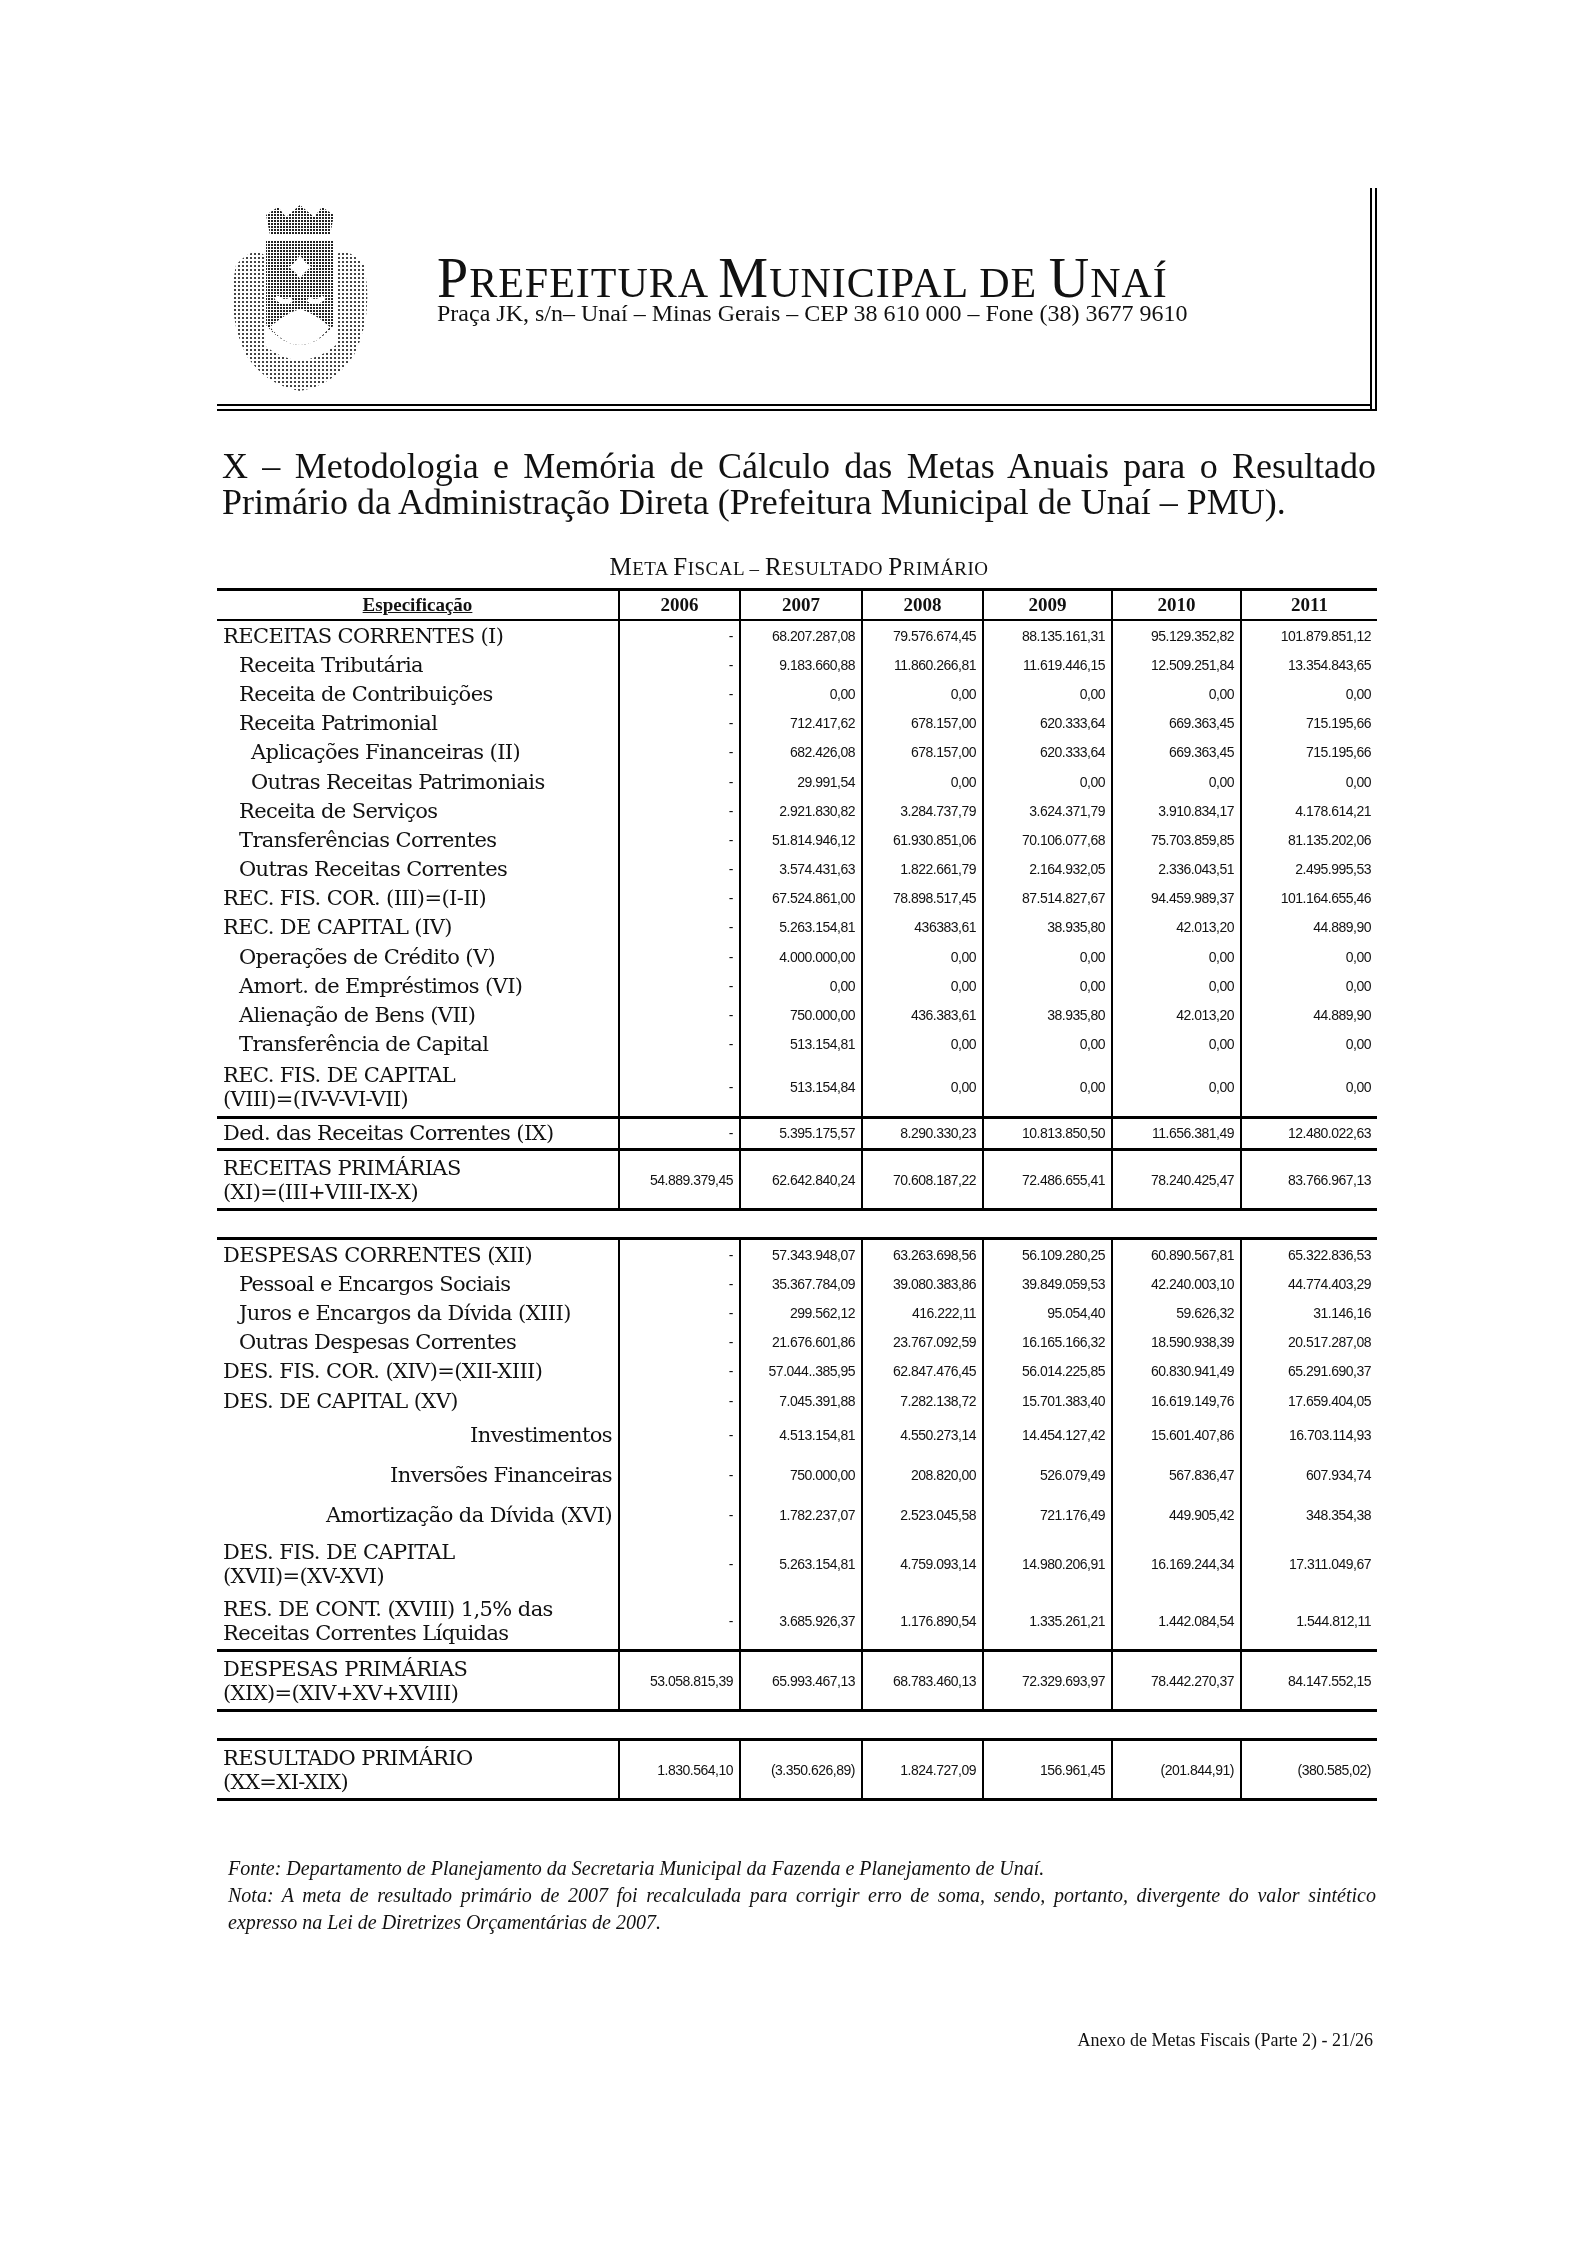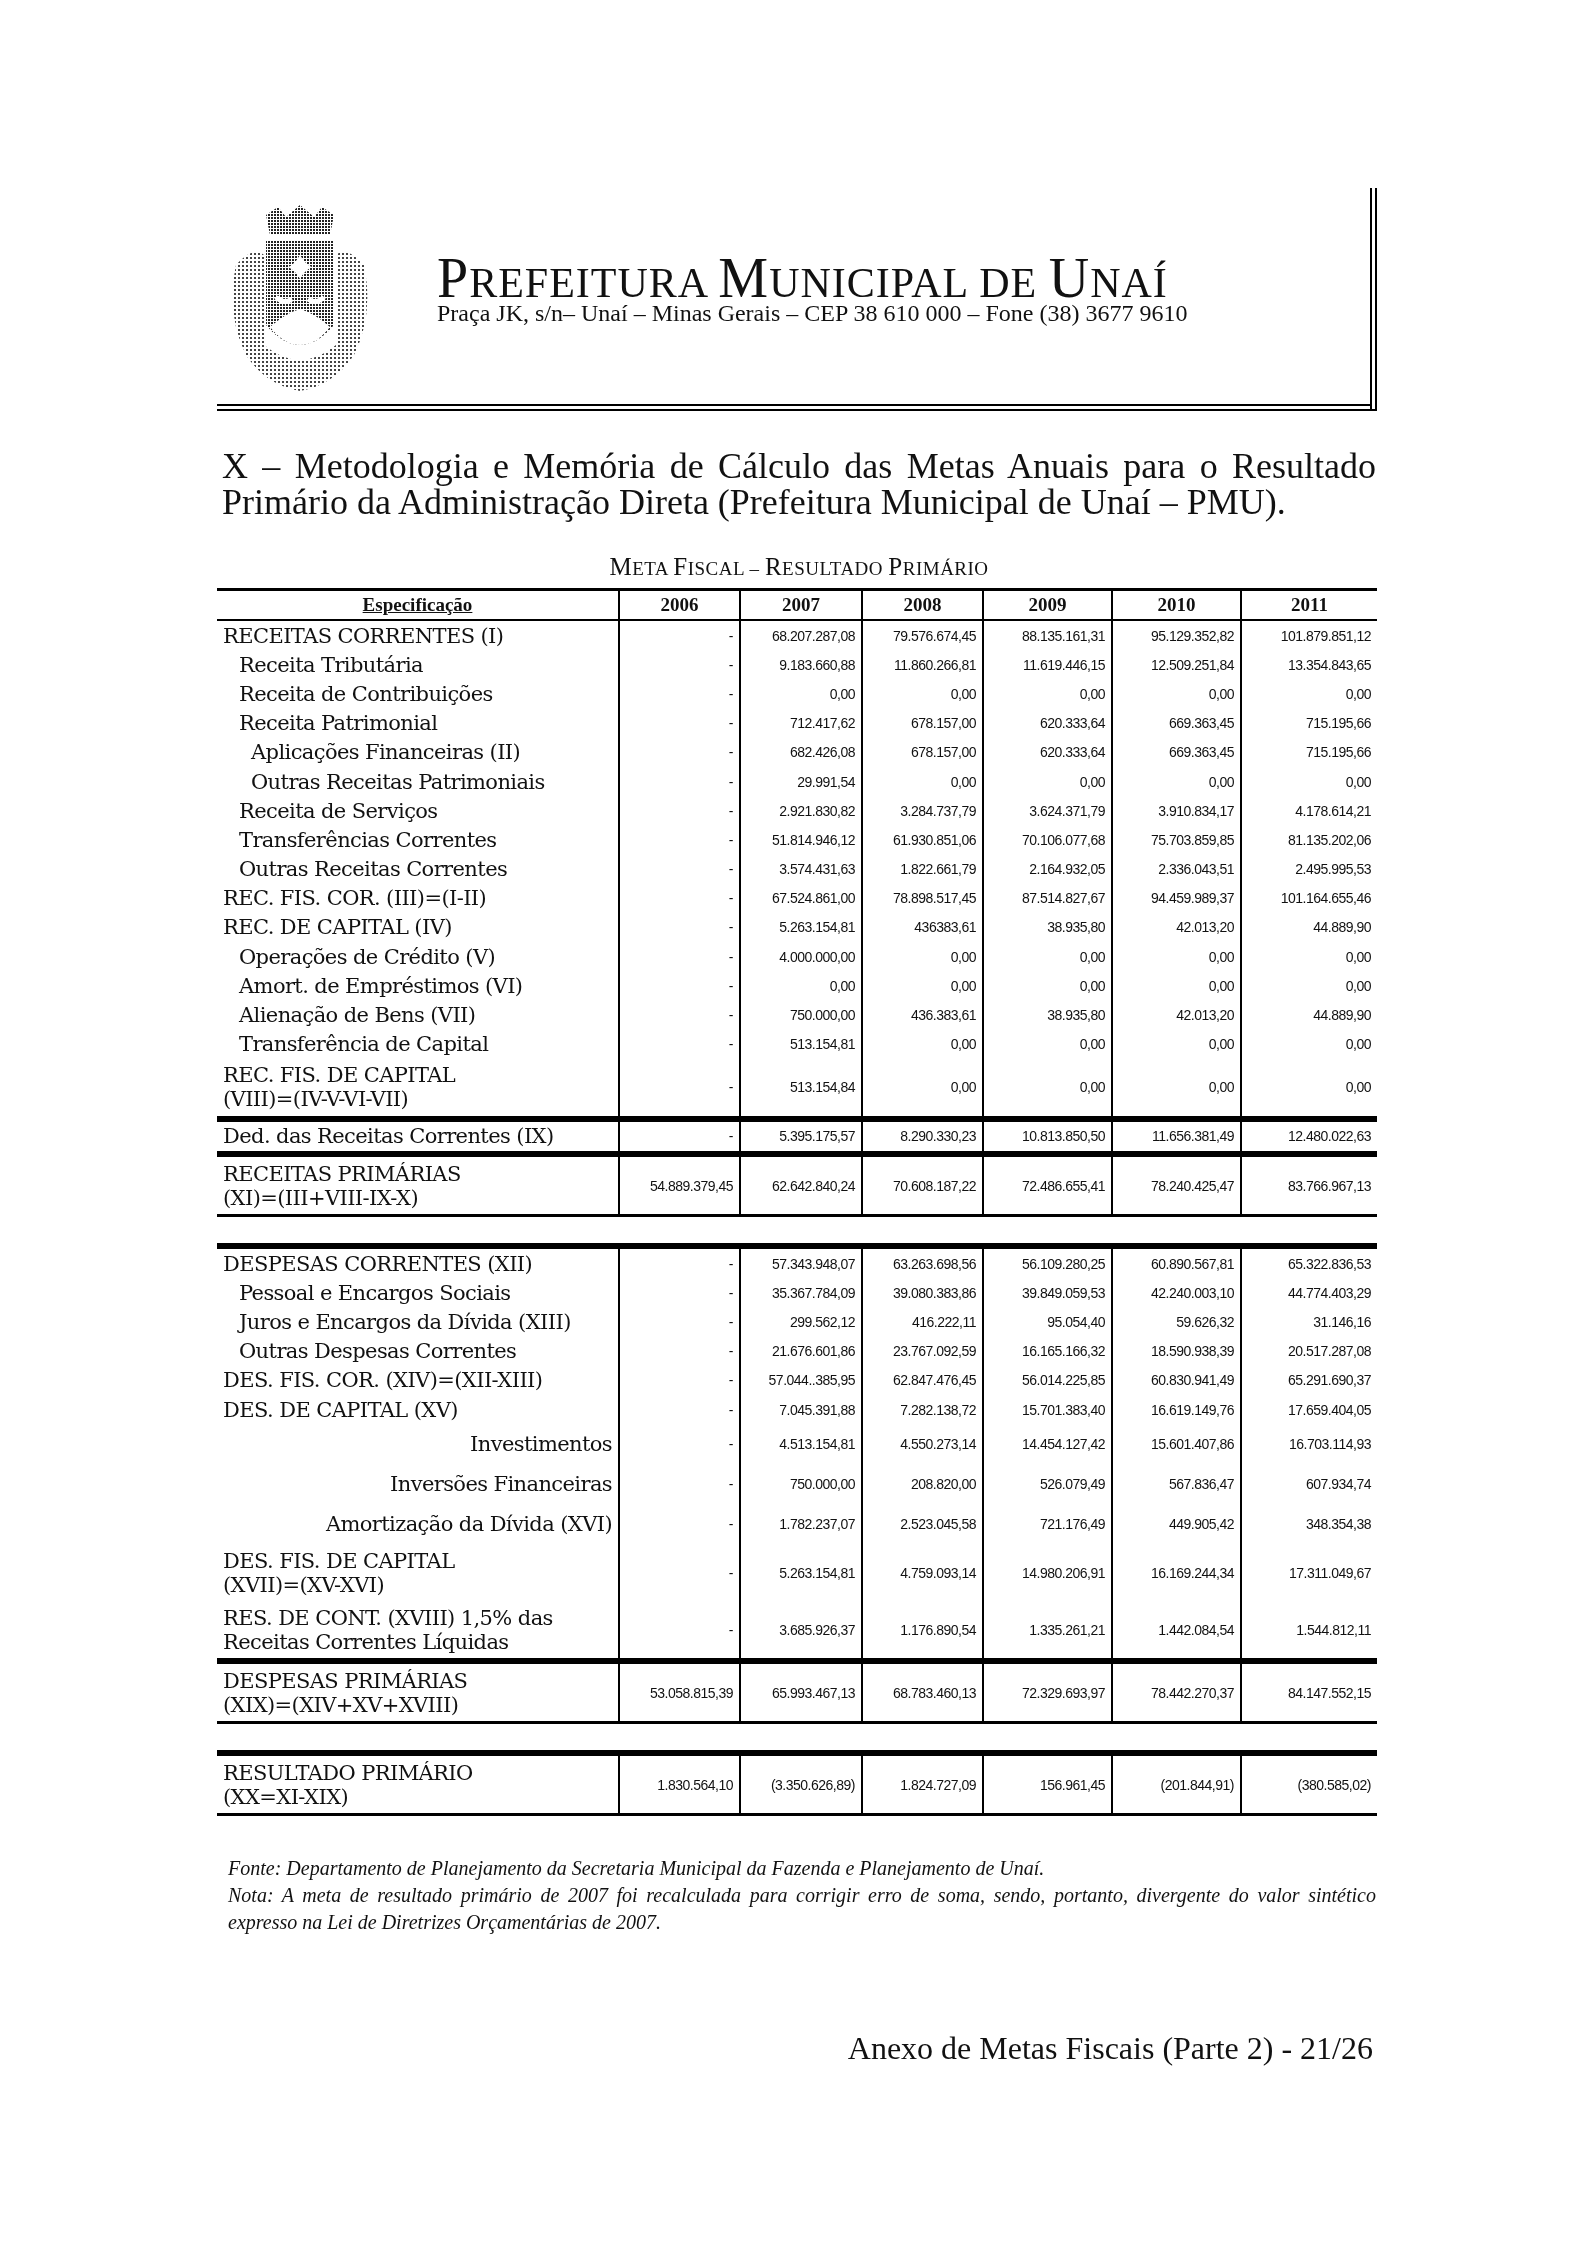--- a/index.html
+++ b/index.html
@@ -36,28 +36,28 @@
             font-family:"Liberation Serif", serif; text-align:center; }
   .tbl th.spec-h { text-decoration:underline; }
   .tbl th + th, .tbl td + td { border-left:2px solid #000; }
   .tbl td.spec { font-size:21px; white-space:nowrap; font-family:"DejaVu Serif", serif; letter-spacing:-0.6px; font-weight:200; }
   .tbl td.num { text-align:right; font-size:14px; font-family:"Liberation Sans", sans-serif; letter-spacing:-0.5px; white-space:nowrap; }
   .tbl tr.r td { height:29.2px; }
   .tbl tr.r2 td { height:57px; }
   .tbl tr.r2w td { height:40px;text-align:right; }
   .tbl tr.lvl1 td.spec { padding-left:22px; }
   .tbl tr.lvl2 td.spec { padding-left:34px; }
-  .tbl tr.topline td { border-top:6px solid #000000; }
+  .tbl tr.topline td { border-top:3px solid #000000; }
   .tbl tr.bottomline td { border-bottom:3px solid #000; }
   .tbl tr.gap td { height:26px; border-left:none !important; }
   .tbl td.spec .l2 { display:block; }
 
   .fonte { position:absolute; left:228px; top:1855px; width:1148px; font-size:20px; font-style:italic; line-height:27px; text-align:justify; }
 
-  .page-footer { position:absolute; right:217px; top:2030px; font-size:32px; }
+  .page-footer { position:absolute; right:217px; top:2030px; font-size:18px; }
 </style>
 </head>
 <body>
 
 <div class="crest">
   <svg width="148" height="188" viewBox="0 0 148 188">
     <defs>
       <pattern id="dots" width="3" height="3" patternUnits="userSpaceOnUse">
         <rect width="2" height="2" fill="#222"></rect>
       </pattern>

